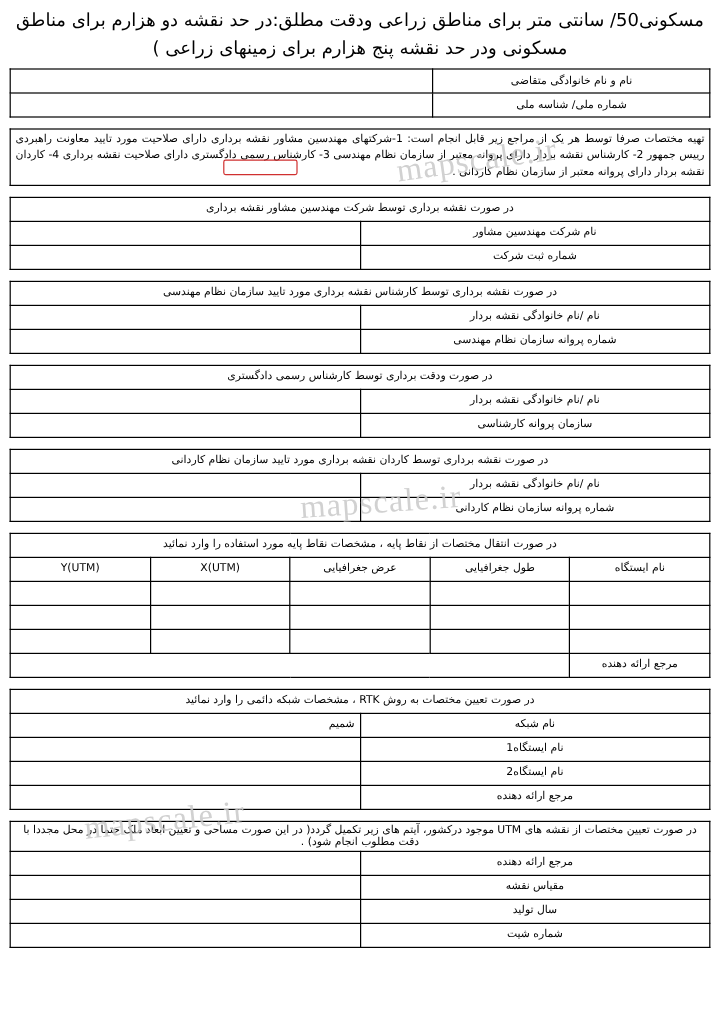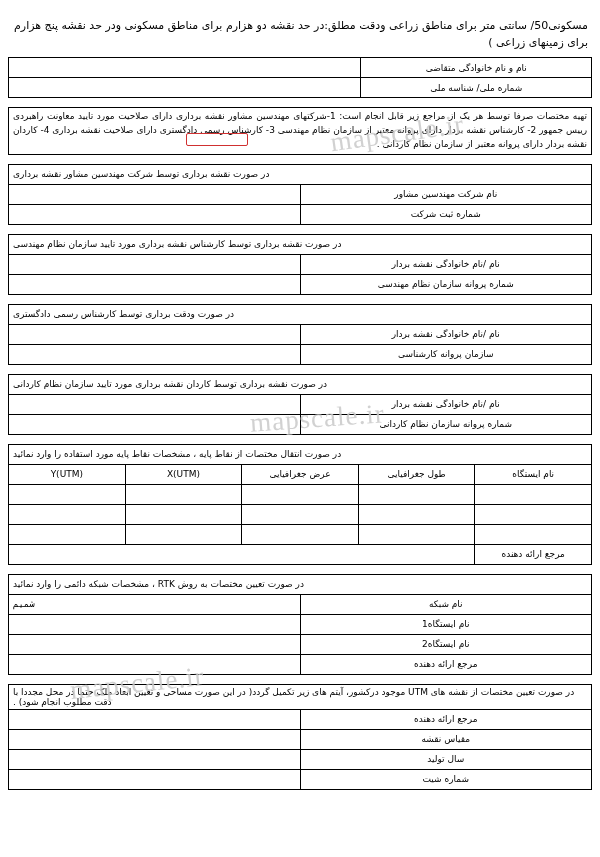--- a/index.html
+++ b/index.html
@@ -23,49 +23,48 @@
     padding: 6px 8px 0 8px;
   }
   .doc-title {
     text-align: center;
     font-size: 13px;
     font-weight: bold;
     margin: 2px 0 5px 0;
     letter-spacing: 0;
   }
   .intro {
-    font-size: 11px;
+    font-size: 15px;
     line-height: 1.5;
-    text-align: right;
-    margin: 12px 4px 6px 4px;
+    text-align: center;
+    margin: 0 4px 6px 4px;
   }
   table.blk {
     width: 100%;
     border-collapse: collapse;
     table-layout: fixed;
     margin-bottom: 9px;
     background: #fff;
   }
   table.blk td {
     border: 1px solid #000;
     font-size: 9px;
     padding: 2px 4px;
     height: 15px;
     vertical-align: middle;
   }
   td.lbl {
     text-align: center;
     width: 38%;
   }
   td.val {
-    text-align: left;
-    font-family: Liberation Mono, monospace;
+    text-align: right;
   }
   td.hdr {
-    text-align: left;
+    text-align: center;
     font-size: 9px;
     padding: 3px 4px;
   }
   td.note {
     font-size: 9px;
     line-height: 1.55;
     text-align: justify;
     padding: 3px 5px;
   }
   td.colhdr {

